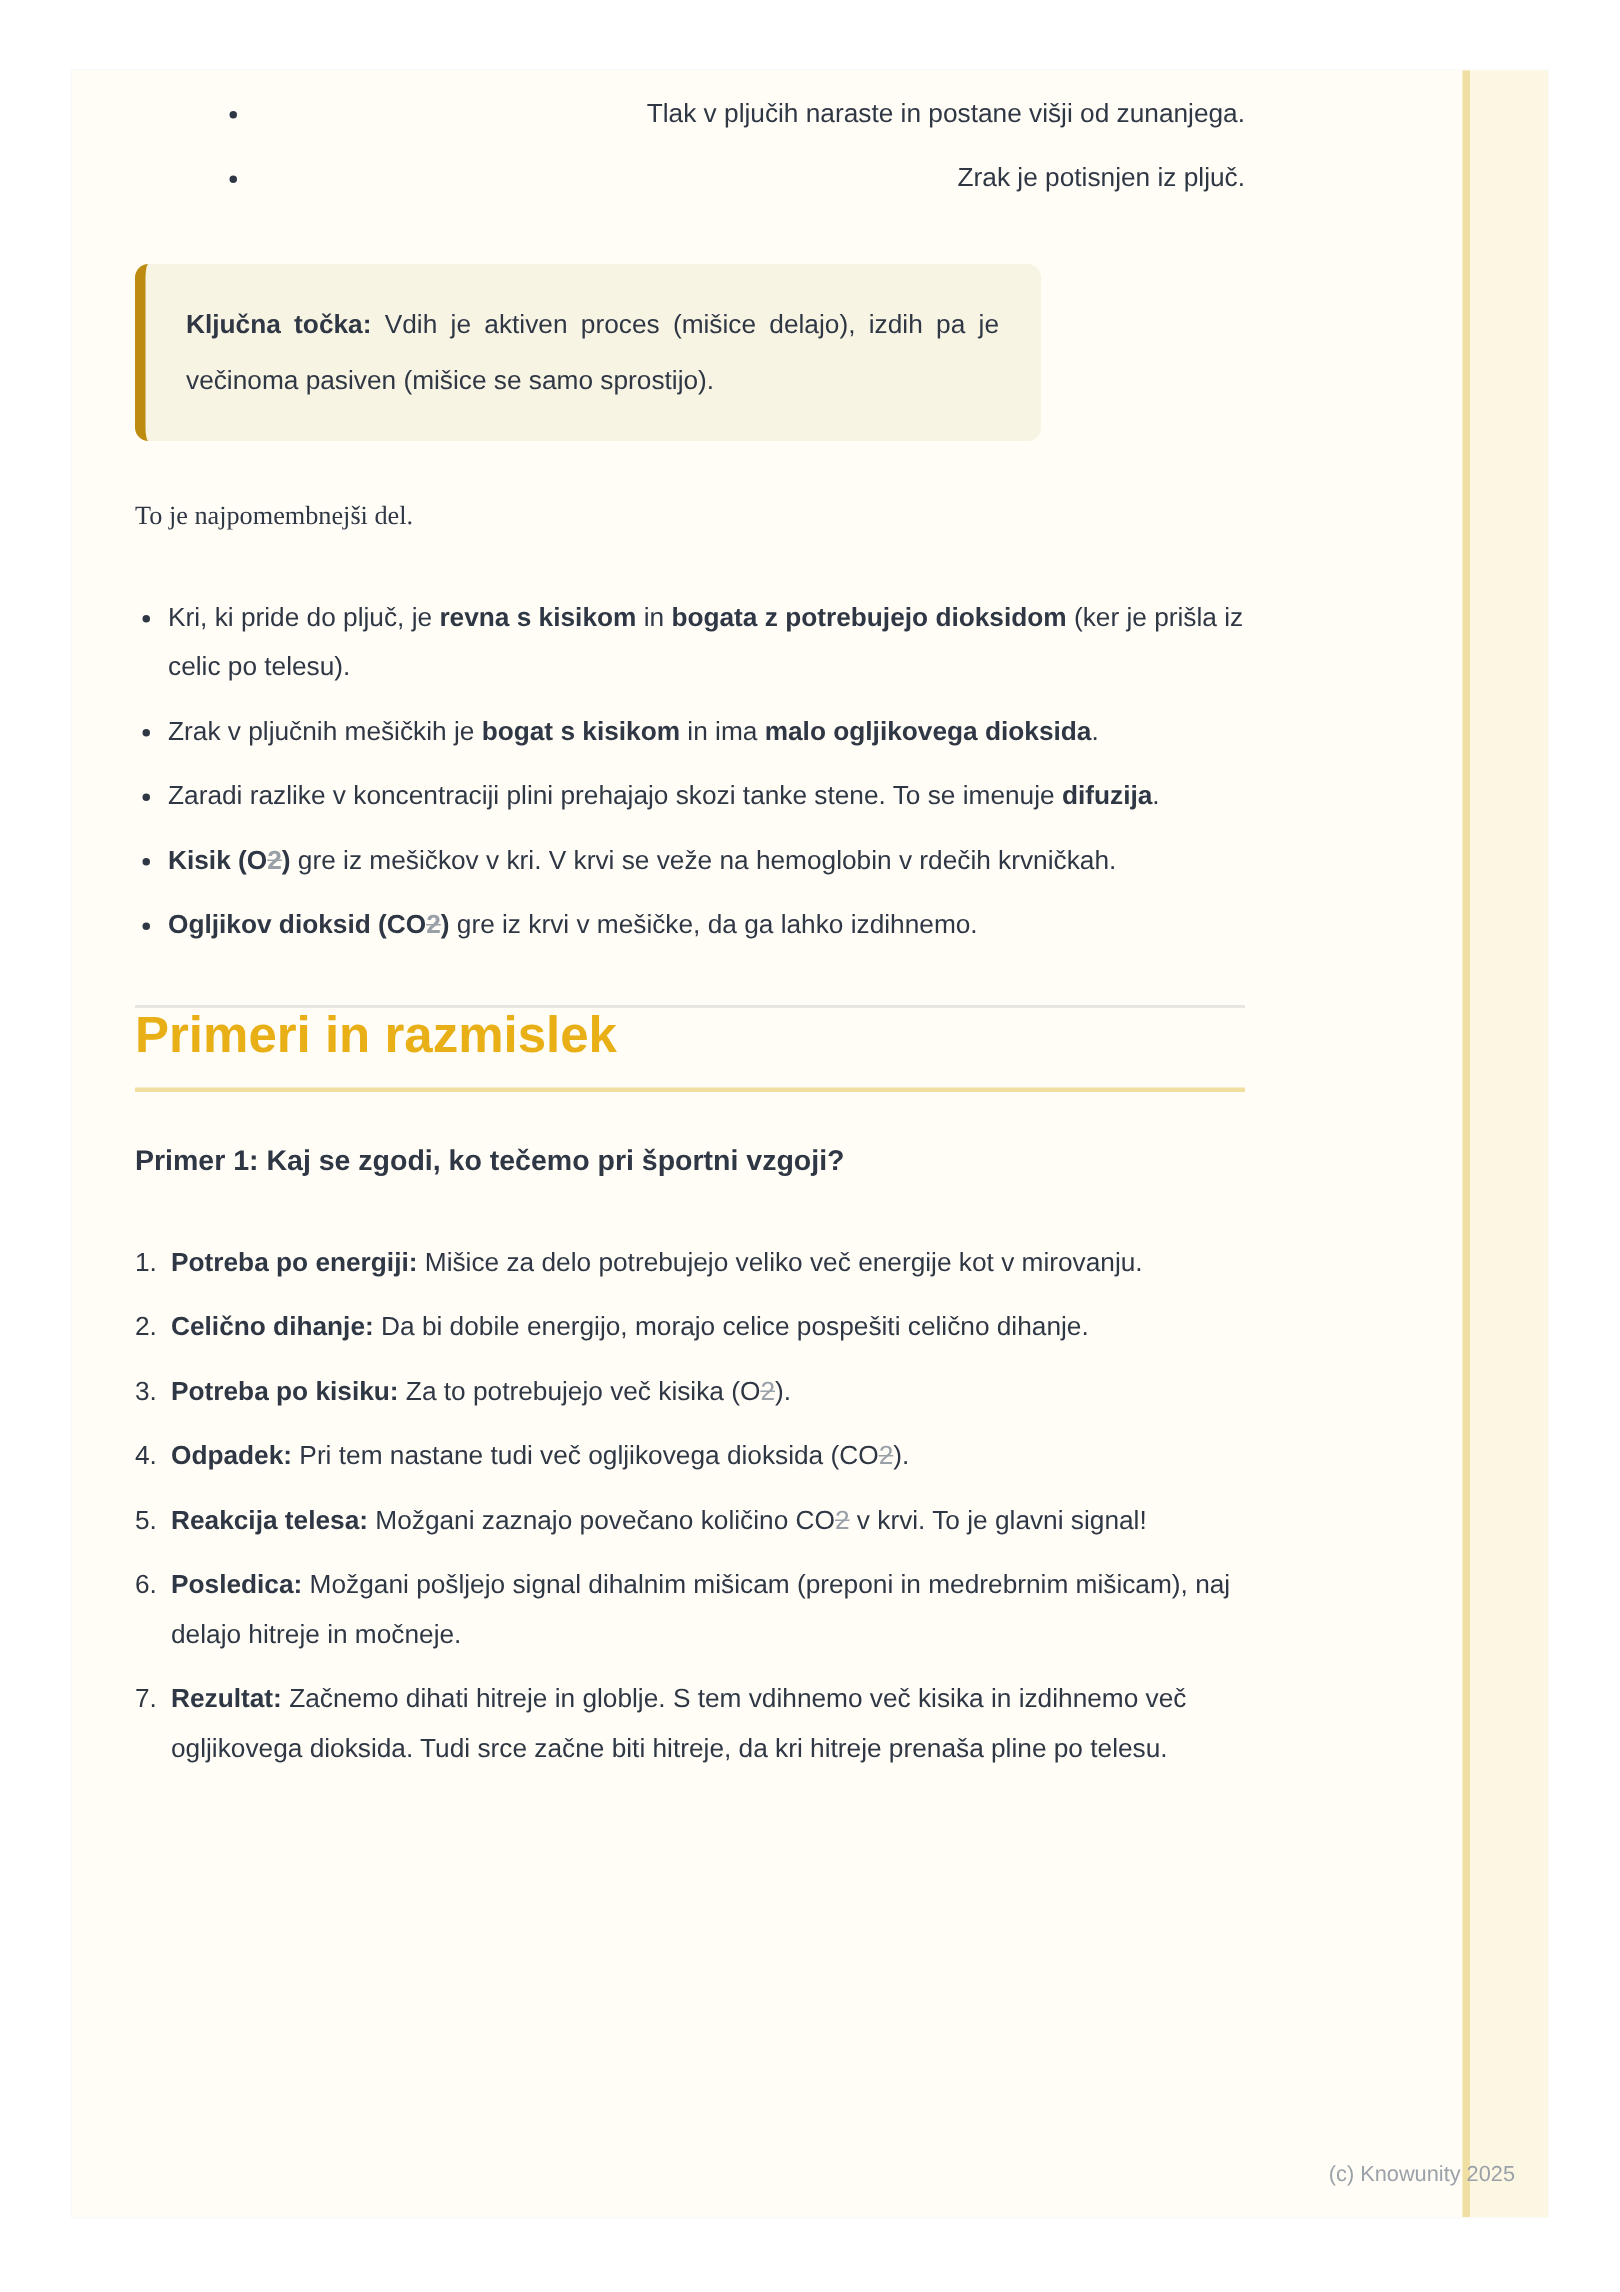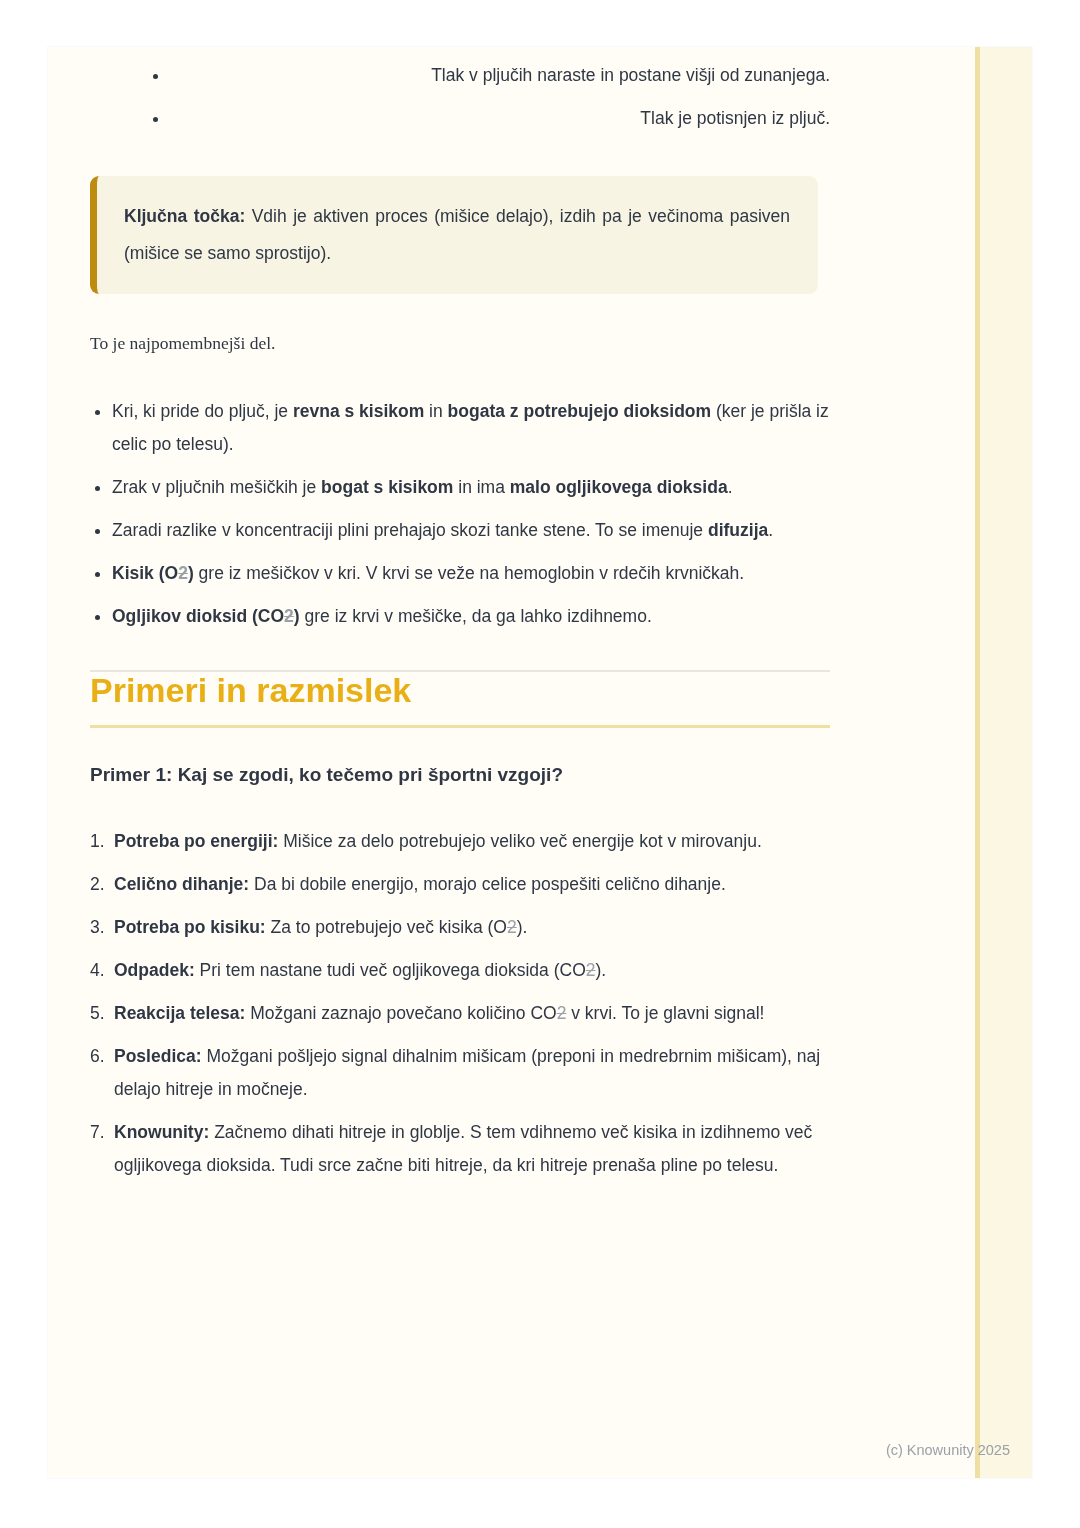--- a/index.html
+++ b/index.html
@@ -49,21 +49,21 @@
 
   ul.intro-list{
     list-style:disc outside;
     padding-left:80px;
     text-align:right;
   }
   ul.intro-list li{margin-bottom:10px;}
 
   .callout{
     margin-top:41px;
-    width:728px;
+    width:604px;
     background:var(--callout-bg);
     border-left:7px solid var(--callout-border);
     border-radius:9px;
     padding:22px 28px 22px 27px;
   }
   .callout p{
     text-align:justify;
     line-height:37px;
   }
 
@@ -132,21 +132,21 @@
 </head>
 <body>
 
 <div class="page">
   <div class="edge-rail"></div>
 
   <div class="content">
 
     <ul class="intro-list">
         <li><span>Tlak v pljučih naraste in postane višji od zunanjega.</span></li>
-        <li><span>Tlak je potisnjen iz pljuč.</span></li>
+        <li><span>Zrak je potisnjen iz pljuč.</span></li>
       </ul>
 
     <div class="callout">
       <p><span class="b">Ključna točka:</span><span> Vdih je aktiven proces (mišice delajo), izdih pa je večinoma pasiven (mišice se samo sprostijo).</span></p>
     </div>
 
 
     <p class="lead">To je najpomembnejši del.</p>
 
     <ul class="main-list">
@@ -183,20 +183,20 @@
         <li>
           <span class="num">5.</span>
           <span class="li-text"><span class="b">Reakcija telesa:</span><span> Možgani zaznajo povečano količino CO</span><span class="x">2</span><span> v krvi. To je glavni signal!</span></span>
         </li>
         <li>
           <span class="num">6.</span>
           <span class="li-text"><span class="b">Posledica:</span><span> Možgani pošljejo signal dihalnim mišicam (preponi in medrebrnim mišicam), naj delajo hitreje in močneje.</span></span>
         </li>
         <li>
           <span class="num">7.</span>
-          <span class="li-text"><span class="b">Knowunity:</span><span> Začnemo dihati hitreje in globlje. S tem vdihnemo več kisika in izdihnemo več ogljikovega dioksida. Tudi srce začne biti hitreje, da kri hitreje prenaša pline po telesu.</span></span>
+          <span class="li-text"><span class="b">Rezultat:</span><span> Začnemo dihati hitreje in globlje. S tem vdihnemo več kisika in izdihnemo več ogljikovega dioksida. Tudi srce začne biti hitreje, da kri hitreje prenaša pline po telesu.</span></span>
         </li>
       </ol>
 
   </div>
 
   <div class="watermark">(c) Knowunity 2025</div>
 </div>
 
 </body></html>

